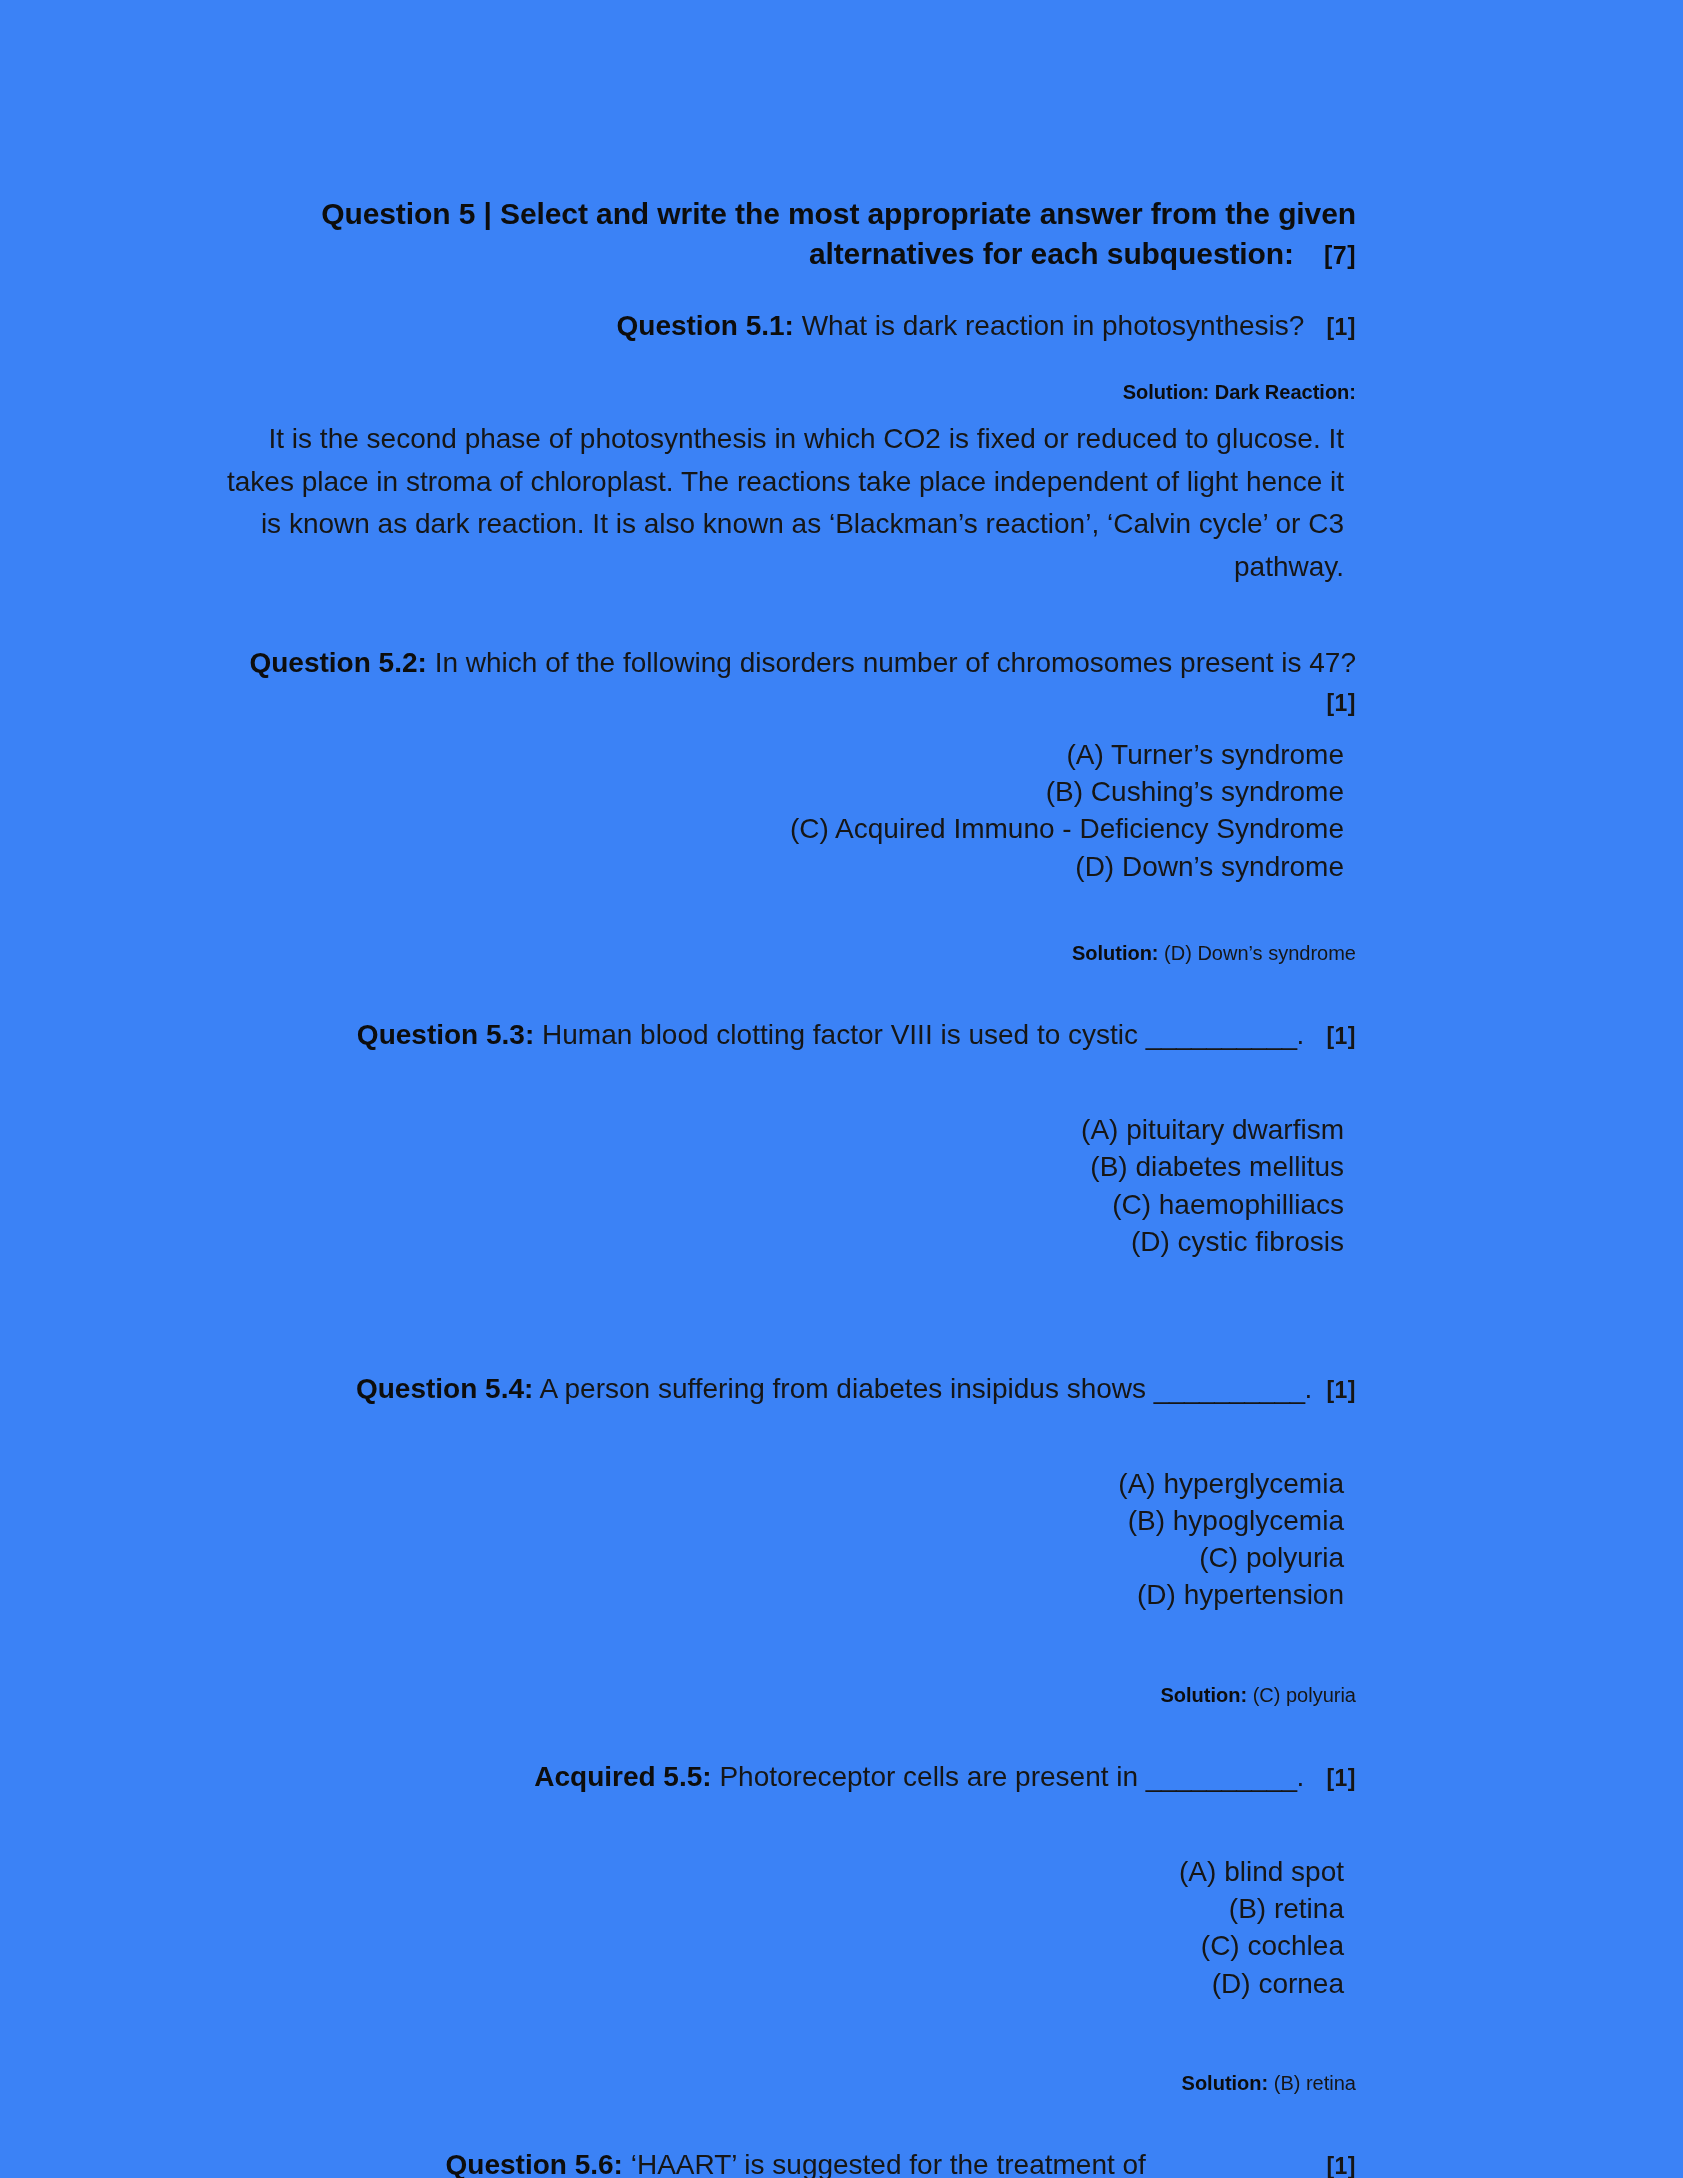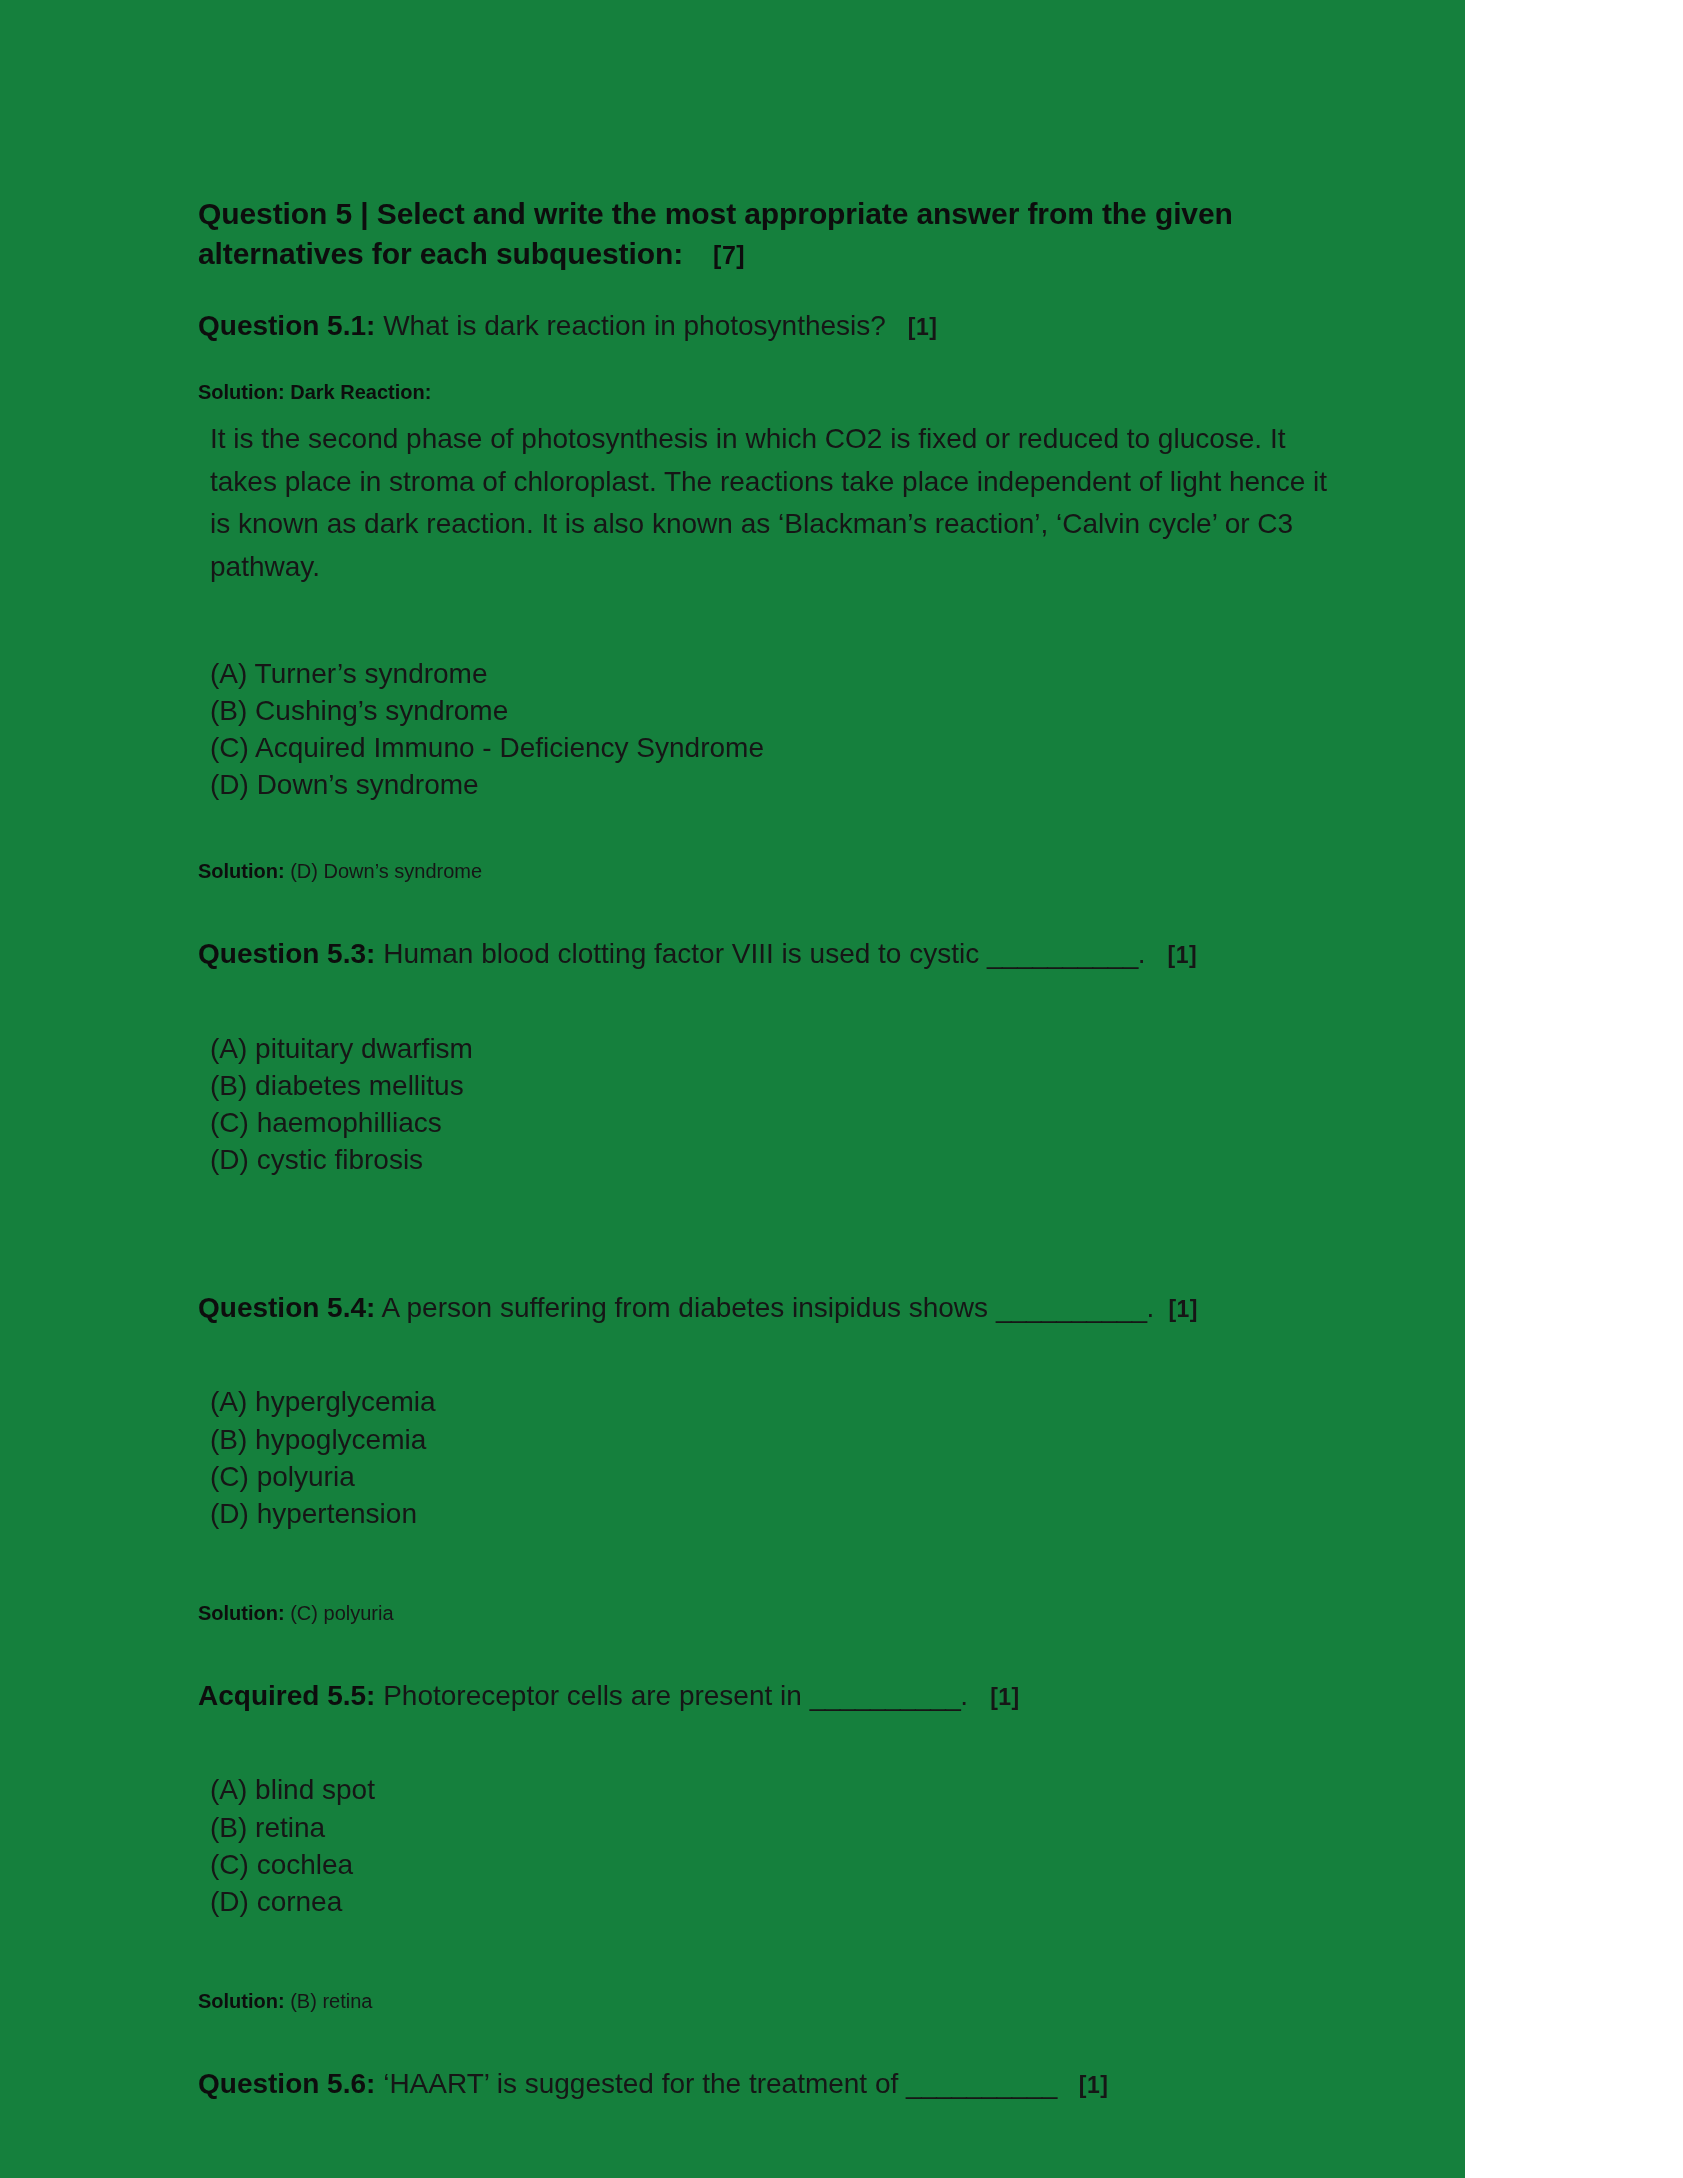--- a/index.html
+++ b/index.html
@@ -11,25 +11,26 @@
   body {
     width: 1683px;
     height: 2178px;
     font-family: "Liberation Sans", sans-serif;
     color: #111111;
     -webkit-font-smoothing: antialiased;
   }
 
   .page {
     position: relative;
-    width: 1465px;
+    width: 1683px;
     height: 2178px;
-    background: #15803d;
+    background: #3b82f6;
     box-sizing: border-box;
     padding: 194px 198px 0 198px;
+    text-align: right;
   }
 
   .content {
     width: 1158px;
   }
 
   
   .heading {
     font-size: 30px;
     font-weight: bold;
@@ -112,20 +113,21 @@
     <p class="qline"><span class="qlabel">Question 5.1:</span><span> What is dark reaction in photosynthesis?</span><span class="marks wide">[1]</span></p>
 
     <div class="gap-sm"></div>
 
     <p class="soltitle"><span class="lbl">Solution: Dark Reaction:</span></p>
 
     <p class="para">It is the second phase of photosynthesis in which CO2 is fixed or reduced to glucose. It takes place in stroma of chloroplast. The reactions take place independent of light hence it is known as dark reaction. It is also known as ‘Blackman’s reaction’, ‘Calvin cycle’ or C3 pathway.</p>
 
     <div class="gap-lg"></div>
 
+    <p class="qline"><span class="qlabel">Question 5.2:</span><span> In which of the following disorders number of chromosomes present is 47?</span><span class="marks wide">[1]</span></p>
 
     <ul class="options">
       <li>(A) Turner’s syndrome</li>
       <li>(B) Cushing’s syndrome</li>
       <li>(C) Acquired Immuno - Deficiency Syndrome</li>
       <li>(D) Down’s syndrome</li>
     </ul>
 
     <div class="gap-lg"></div>
 

